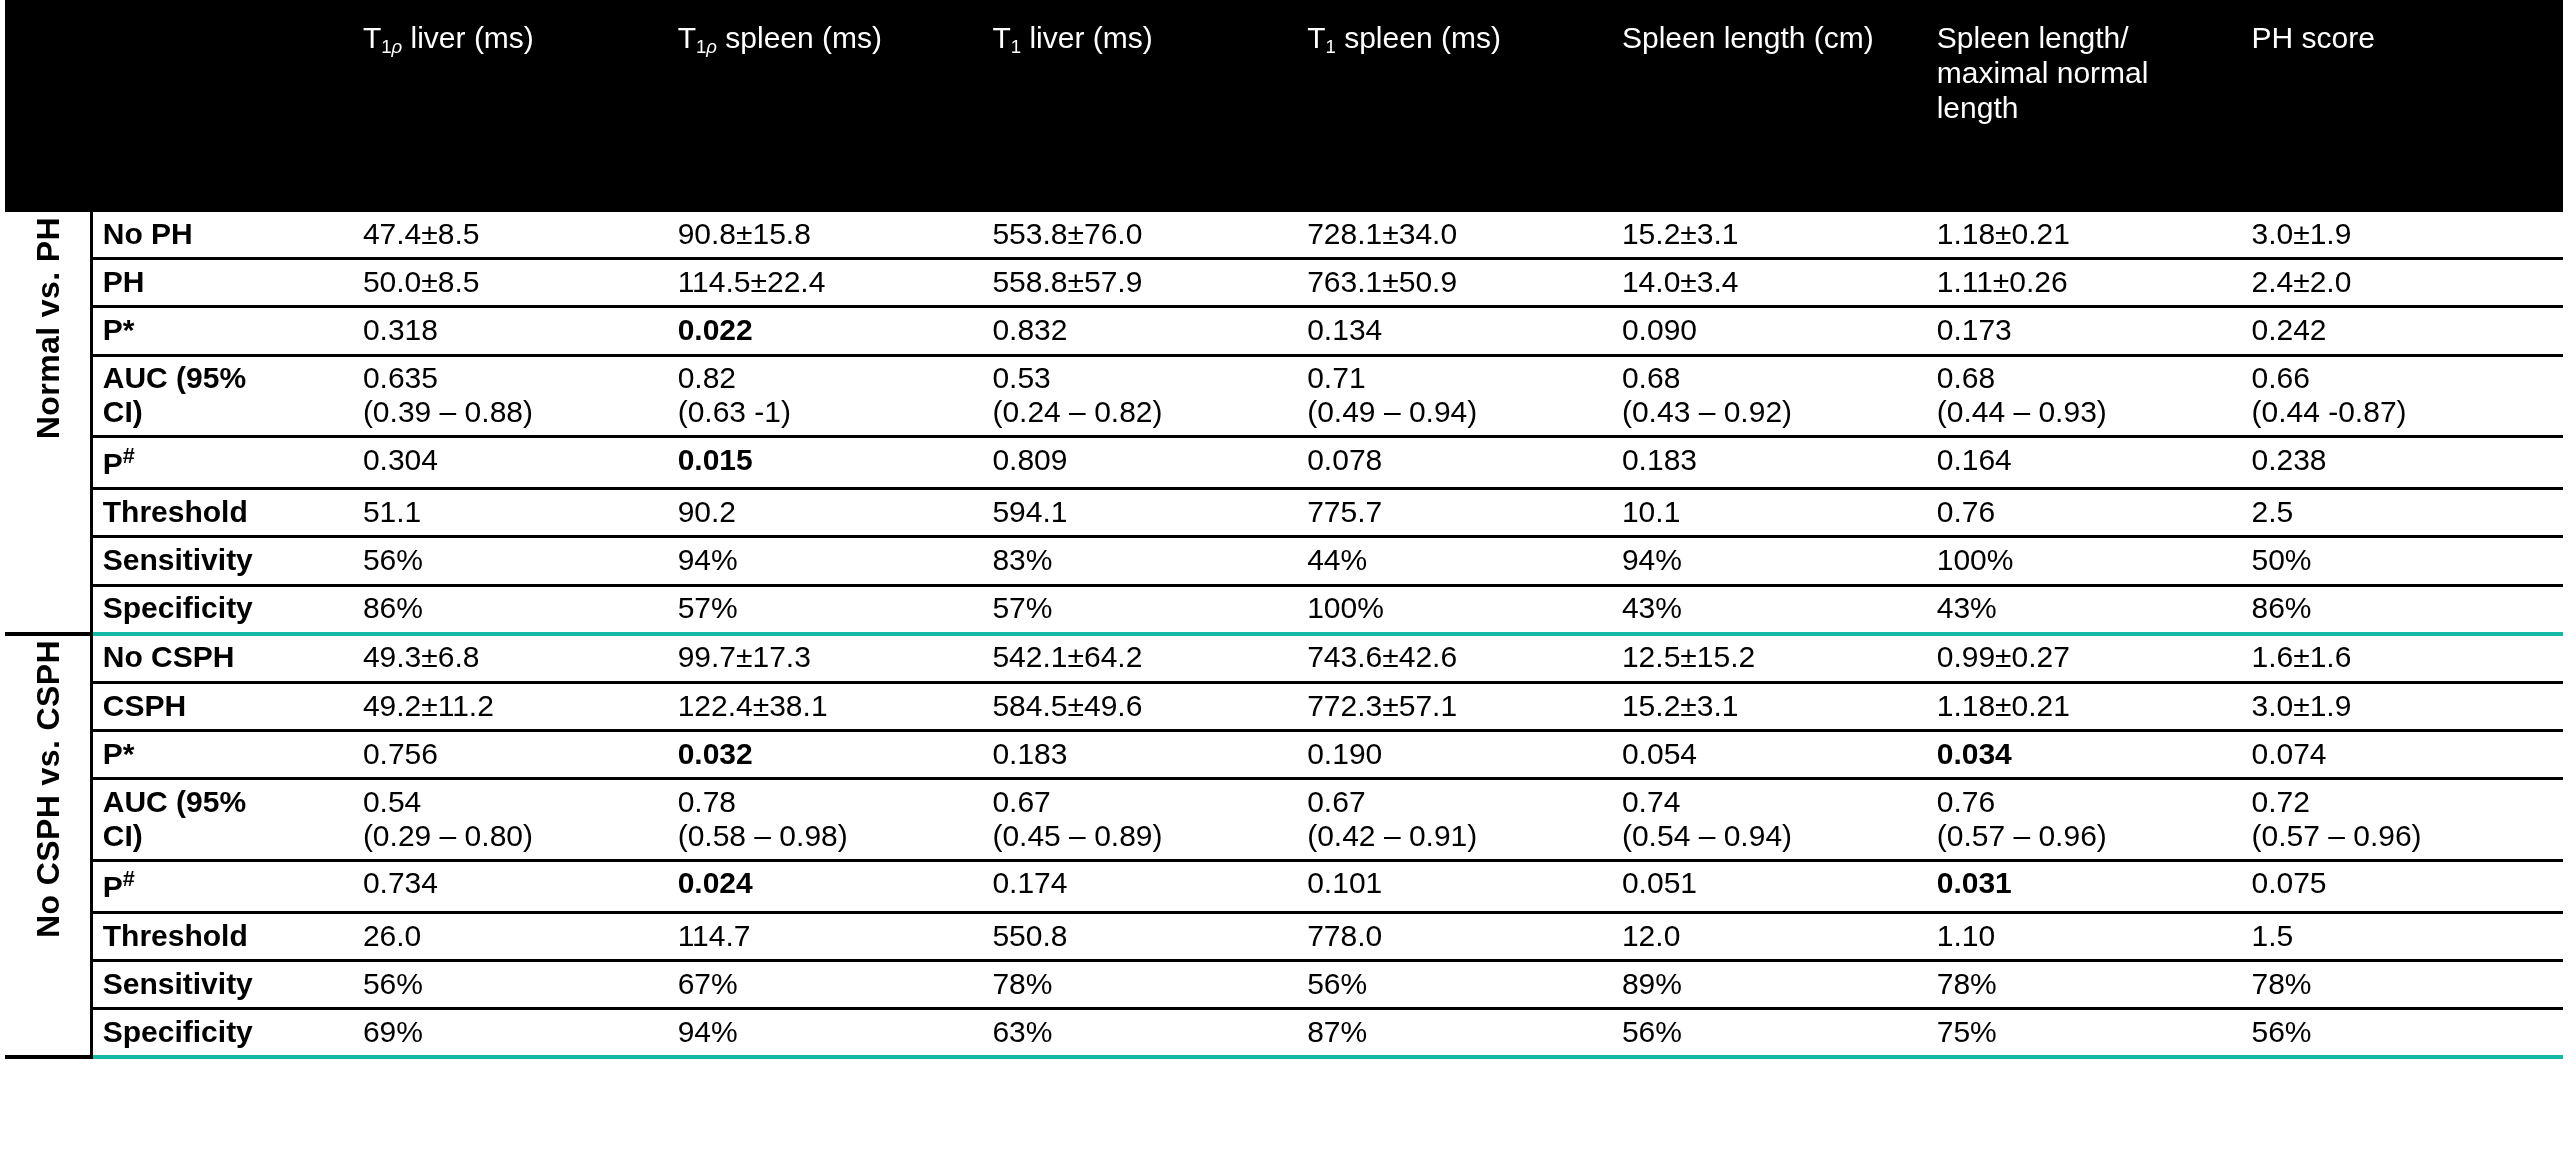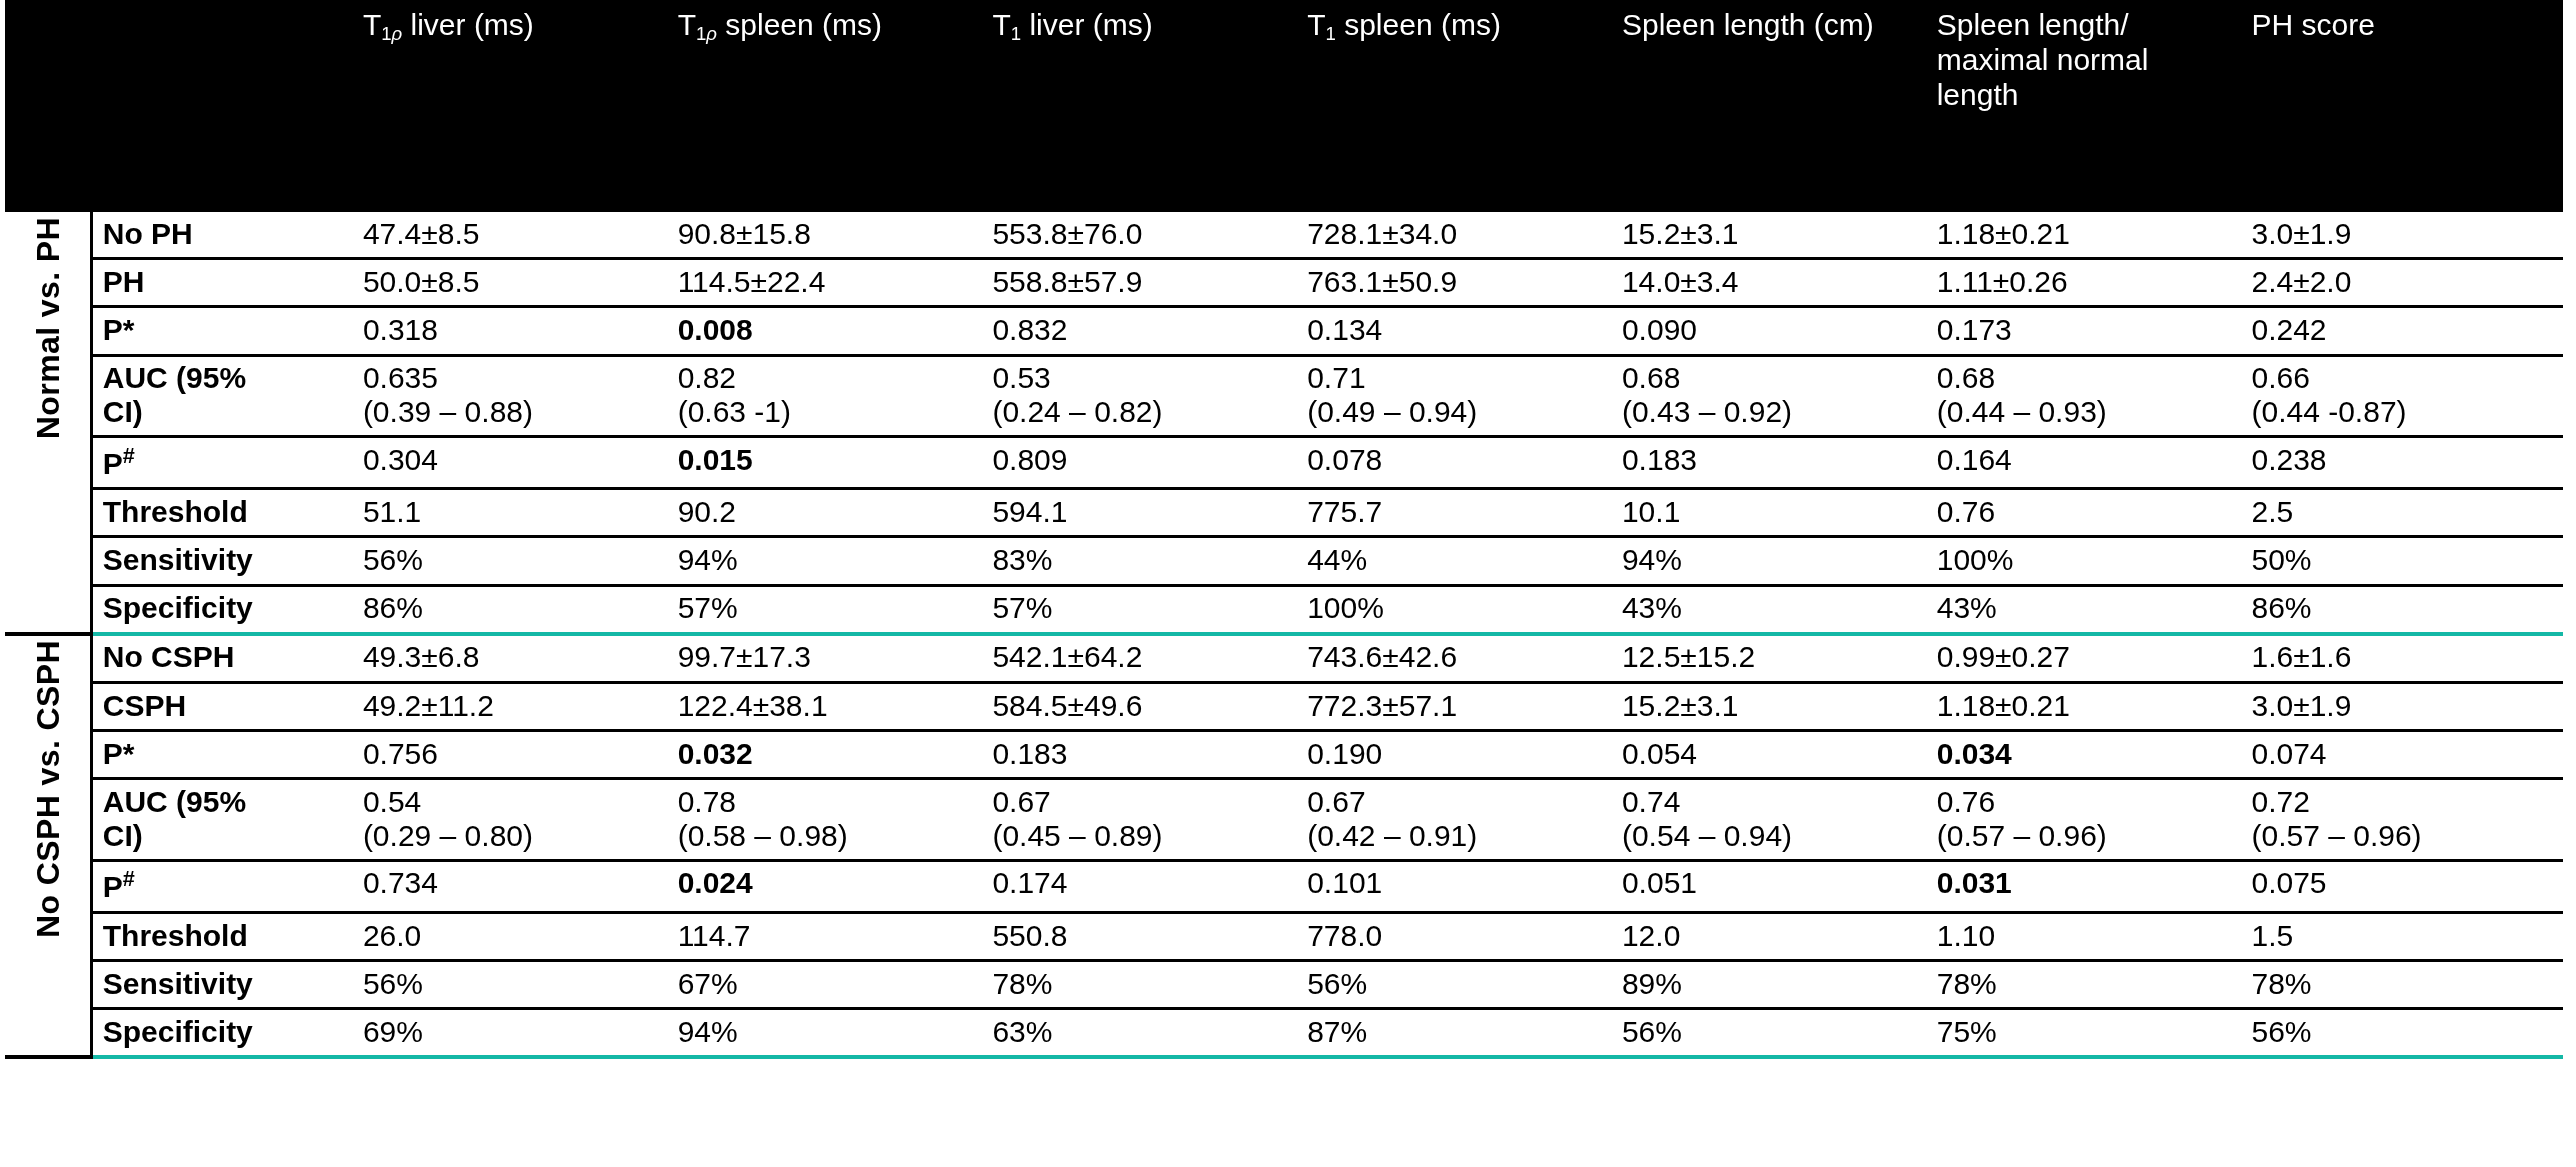--- a/index.html
+++ b/index.html
@@ -35,21 +35,21 @@
     background: #000000;
     color: #ffffff;
   }
   tr.header-row th {
     text-align: left;
     font-weight: normal;
     font-size: 30px;
     line-height: 1.16;
     height: 210px;
     vertical-align: top;
-    padding-top: 8px;
+    padding-top: 21px;
   }
   
   col.c-group { width: 85px; }
   col.c-row   { width: 256px; }
   col.c-d     { width: 308px; }
   col.c-d-last{ width: 314px; }
 
   
   td.group-cell {
     background: #ffffff;
@@ -168,21 +168,21 @@
           <td class="data-cell">
             <span class="cell-line">2.4±2.0</span>
           </td>
         </tr>
         <tr>
           <td class="row-label">P*</td>
           <td class="data-cell">
             <span class="cell-line">0.318</span>
           </td>
           <td class="data-cell bold">
-            <span class="cell-line">0.008</span>
+            <span class="cell-line">0.022</span>
           </td>
           <td class="data-cell">
             <span class="cell-line">0.832</span>
           </td>
           <td class="data-cell">
             <span class="cell-line">0.134</span>
           </td>
           <td class="data-cell">
             <span class="cell-line">0.090</span>
           </td>

